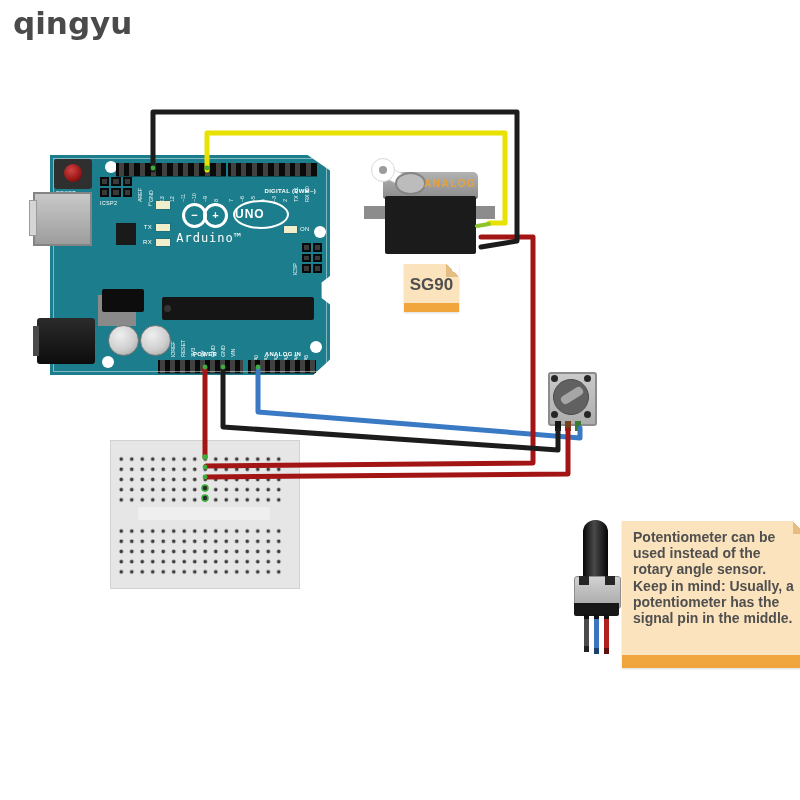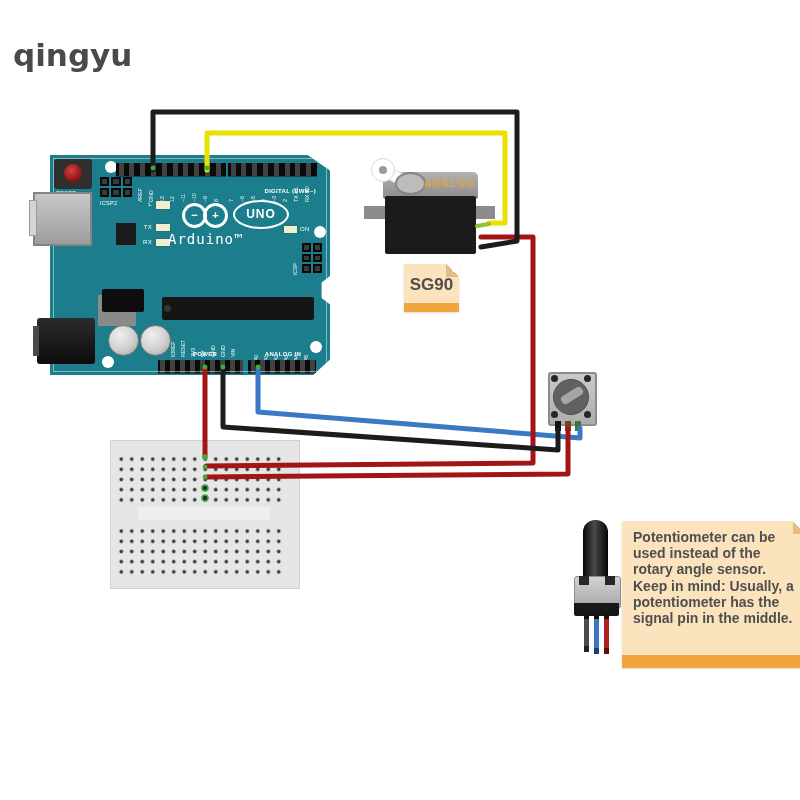--- a/index.html
+++ b/index.html
@@ -2,21 +2,21 @@
 <html><head>
 <meta charset="utf-8">
 <style>
   html,body{margin:0;padding:0;background:#fff;}
   #stage{position:relative;width:800px;height:800px;background:#ffffff;overflow:hidden;
          font-family:"Liberation Sans",sans-serif;}
   .abs{position:absolute;}
   .comp{position:absolute;z-index:10;}
   
   #logo{position:absolute;left:13px;top:5px;z-index:40;font-family:"DejaVu Sans",sans-serif;
-        font-weight:bold;font-size:31px;color:#4a4a4a;letter-spacing:0;margin-top:32px;}
+        font-weight:bold;font-size:31px;color:#4a4a4a;letter-spacing:0;}
   
   #board{position:absolute;left:50px;top:155px;width:280px;height:220px;background:#1c7e8c;z-index:10;
          clip-path:polygon(0 0,92% 0,100% 7%,100% 55%,97% 58%,97% 65%,100% 68%,100% 93%,94% 100%,0 100%);}
   #board::after{content:"";position:absolute;inset:3px;border:1px solid rgba(255,255,255,.45);pointer-events:none;}
   .pins{background-color:#101010;
         background-image:repeating-linear-gradient(90deg,#0a0a0a 0 2.5px,#414141 2.5px 7.5px,#0a0a0a 7.5px 10.8px);
         box-shadow:0 1px 0 rgba(0,0,0,.4);}
   .pins10{background-image:repeating-linear-gradient(90deg,#0a0a0a 0 2.5px,#414141 2.5px 7.5px,#0a0a0a 7.5px 10px);}
   .vlabels{position:absolute;display:flex;}
   .vlabels span{display:block;writing-mode:vertical-rl;transform:rotate(180deg);
@@ -97,23 +97,23 @@
 
     <div class="blabel" style="left:88px;top:46px;width:14px;text-align:right;">L</div>
     <div class="led" style="left:106px;top:46px;width:14px;height:8px;"></div>
     <div class="blabel" style="left:84px;top:69px;width:18px;text-align:right;">TX</div>
     <div class="led" style="left:106px;top:69px;width:14px;height:7px;"></div>
     <div class="blabel" style="left:84px;top:84px;width:18px;text-align:right;">RX</div>
     <div class="led" style="left:106px;top:84px;width:14px;height:7px;"></div>
 
     <div class="logo-circle" style="left:132px;top:48px;">−</div>
     <div class="logo-circle" style="left:153px;top:48px;">+</div>
-    <div class="abs" style="left:118px;top:76px;width:74px;text-align:center;color:#fff;font-size:14px;letter-spacing:1px;font-family:'DejaVu Sans Mono',monospace;">Arduino™</div>
+    <div class="abs" style="left:118px;top:76px;width:74px;text-align:right;color:#fff;font-size:12px;letter-spacing:1px;font-family:'DejaVu Sans Mono',monospace;">Arduino™</div>
     <div class="abs" style="left:183px;top:45px;width:52px;height:25px;border:2px solid #fff;border-radius:50%;">
-      <span style="display:block;text-align:center;color:#fff;font-weight:bold;font-size:12px;line-height:24px;letter-spacing:1px;">UNO</span>
+      <span style="display:block;text-align:left;color:#fff;font-weight:bold;font-size:12px;line-height:24px;letter-spacing:1px;">UNO</span>
     </div>
     <div class="led" style="left:234px;top:71px;width:13px;height:7px;"></div>
     <div class="blabel" style="left:250px;top:71px;">ON</div>
 
     <div class="vlabels" style="left:242px;top:92px;">
       <span style="width:8px;height:28px;font-size:5.5px;">ICSP</span>
     </div>
     <div class="pingrid" style="left:252px;top:88px;width:20px;height:30px;grid-template-columns:repeat(2,1fr);grid-template-rows:repeat(3,1fr);">
       <i></i>
         <i></i>

